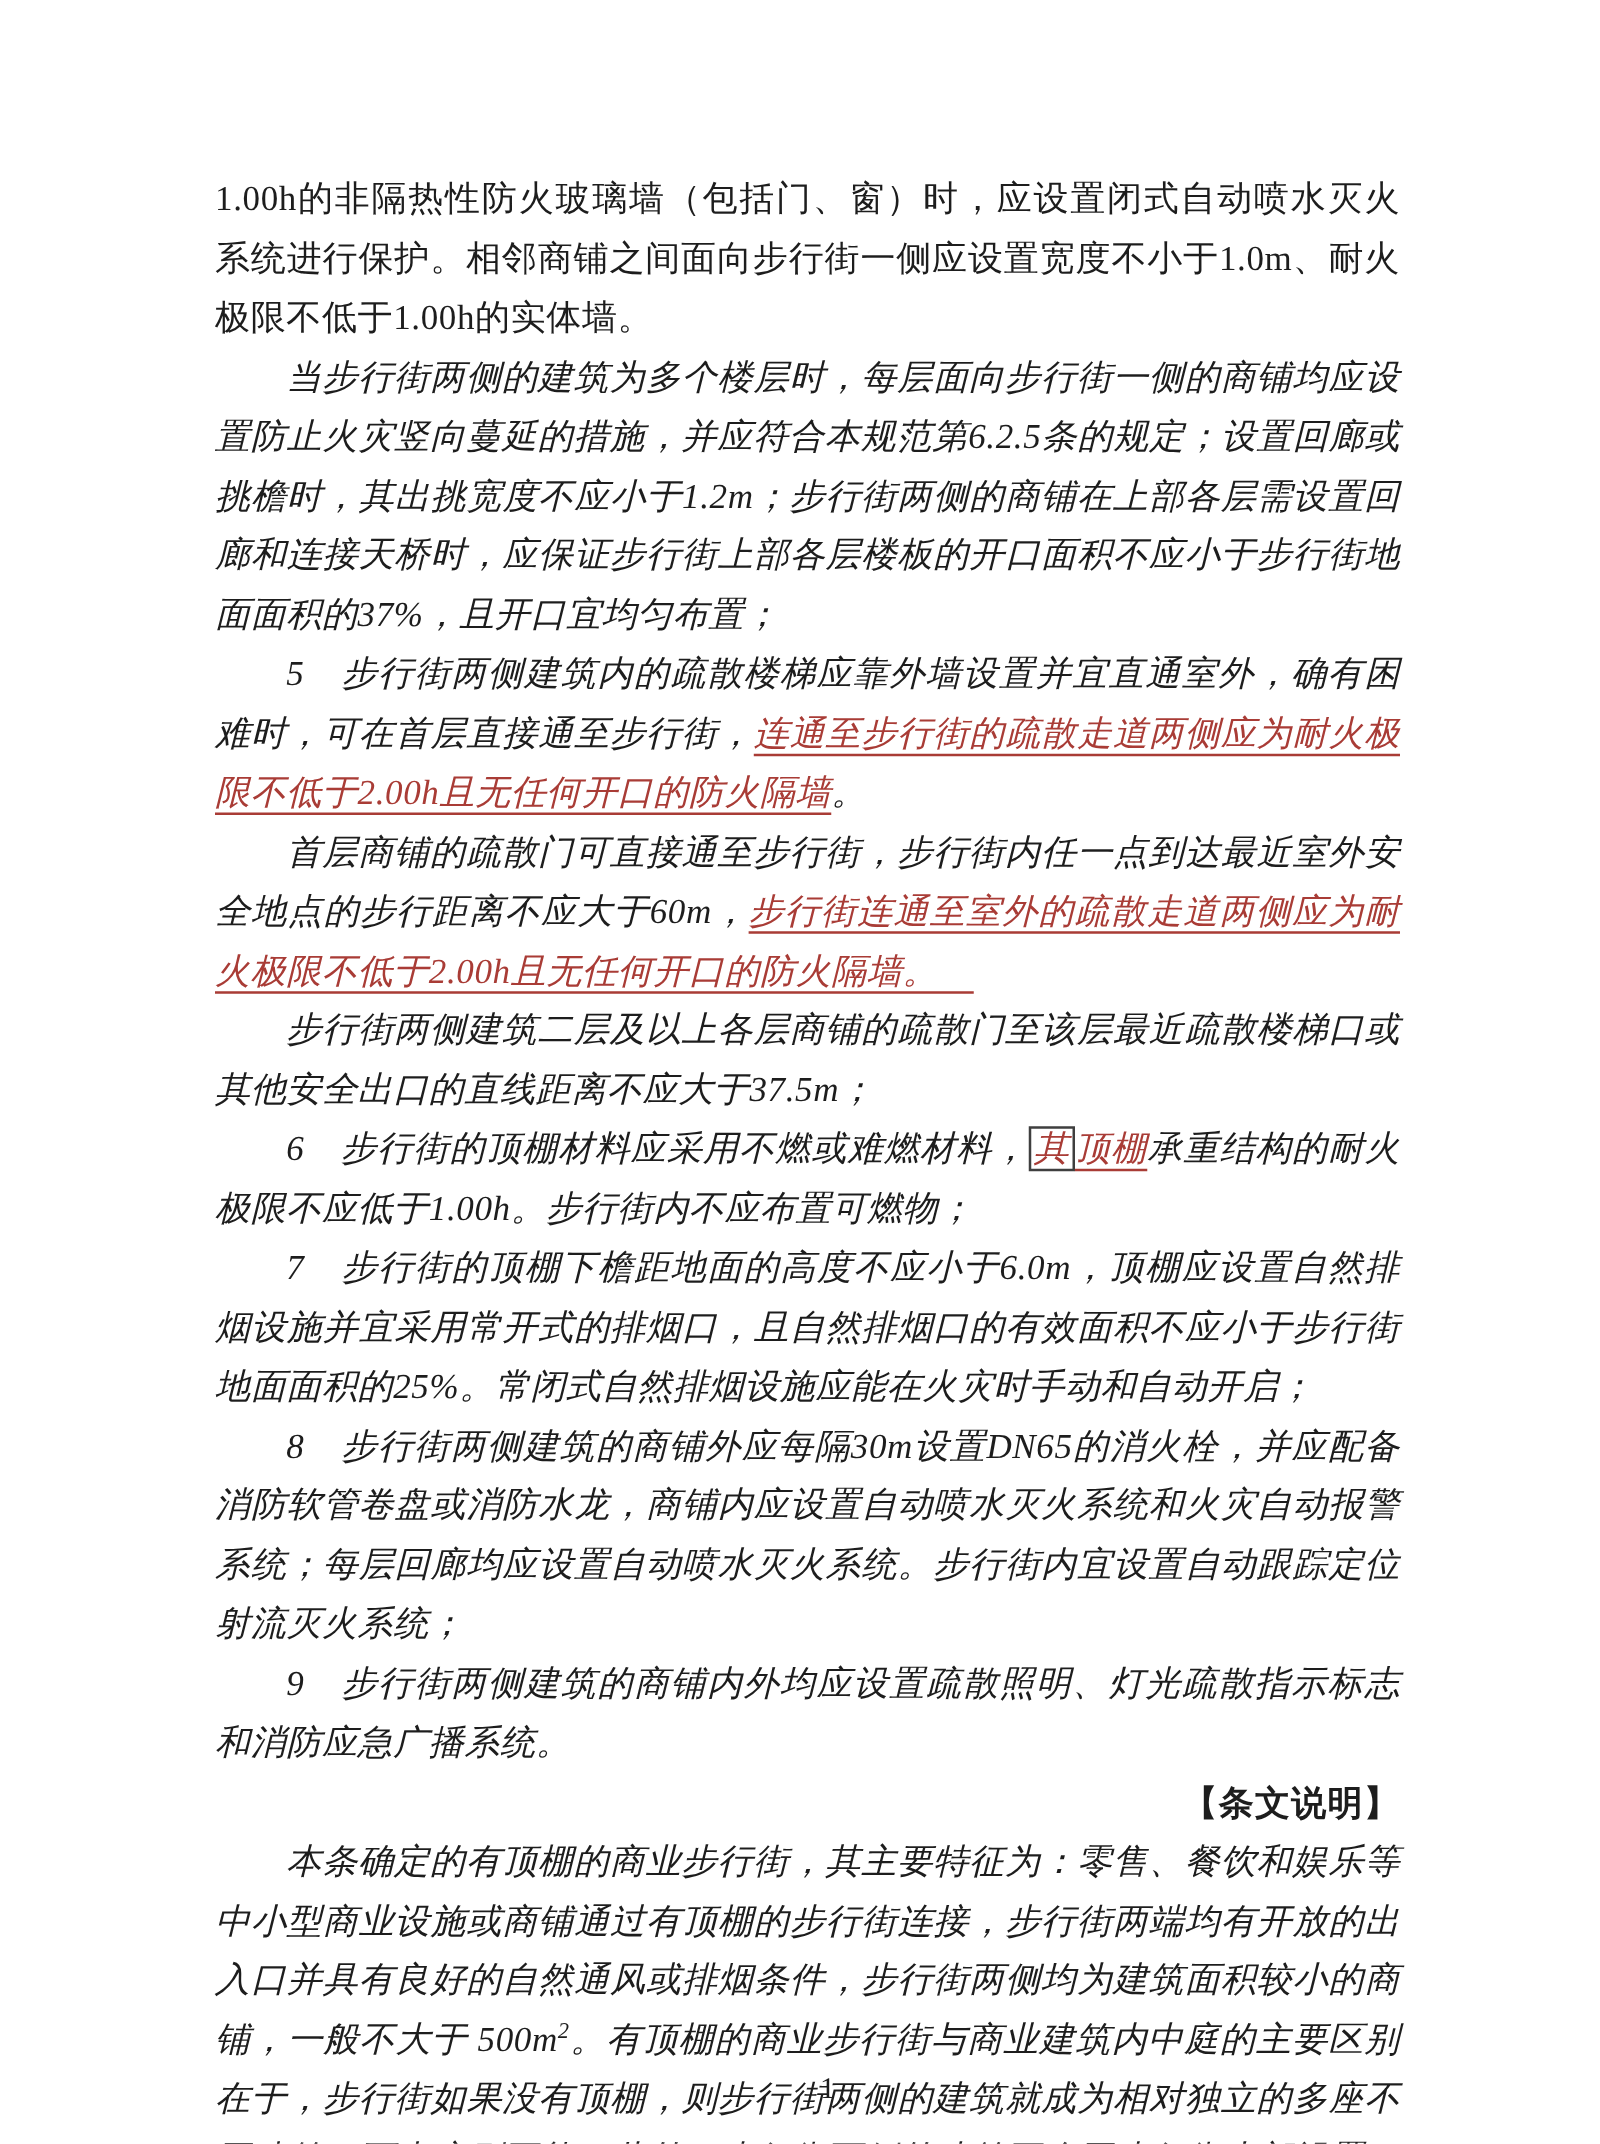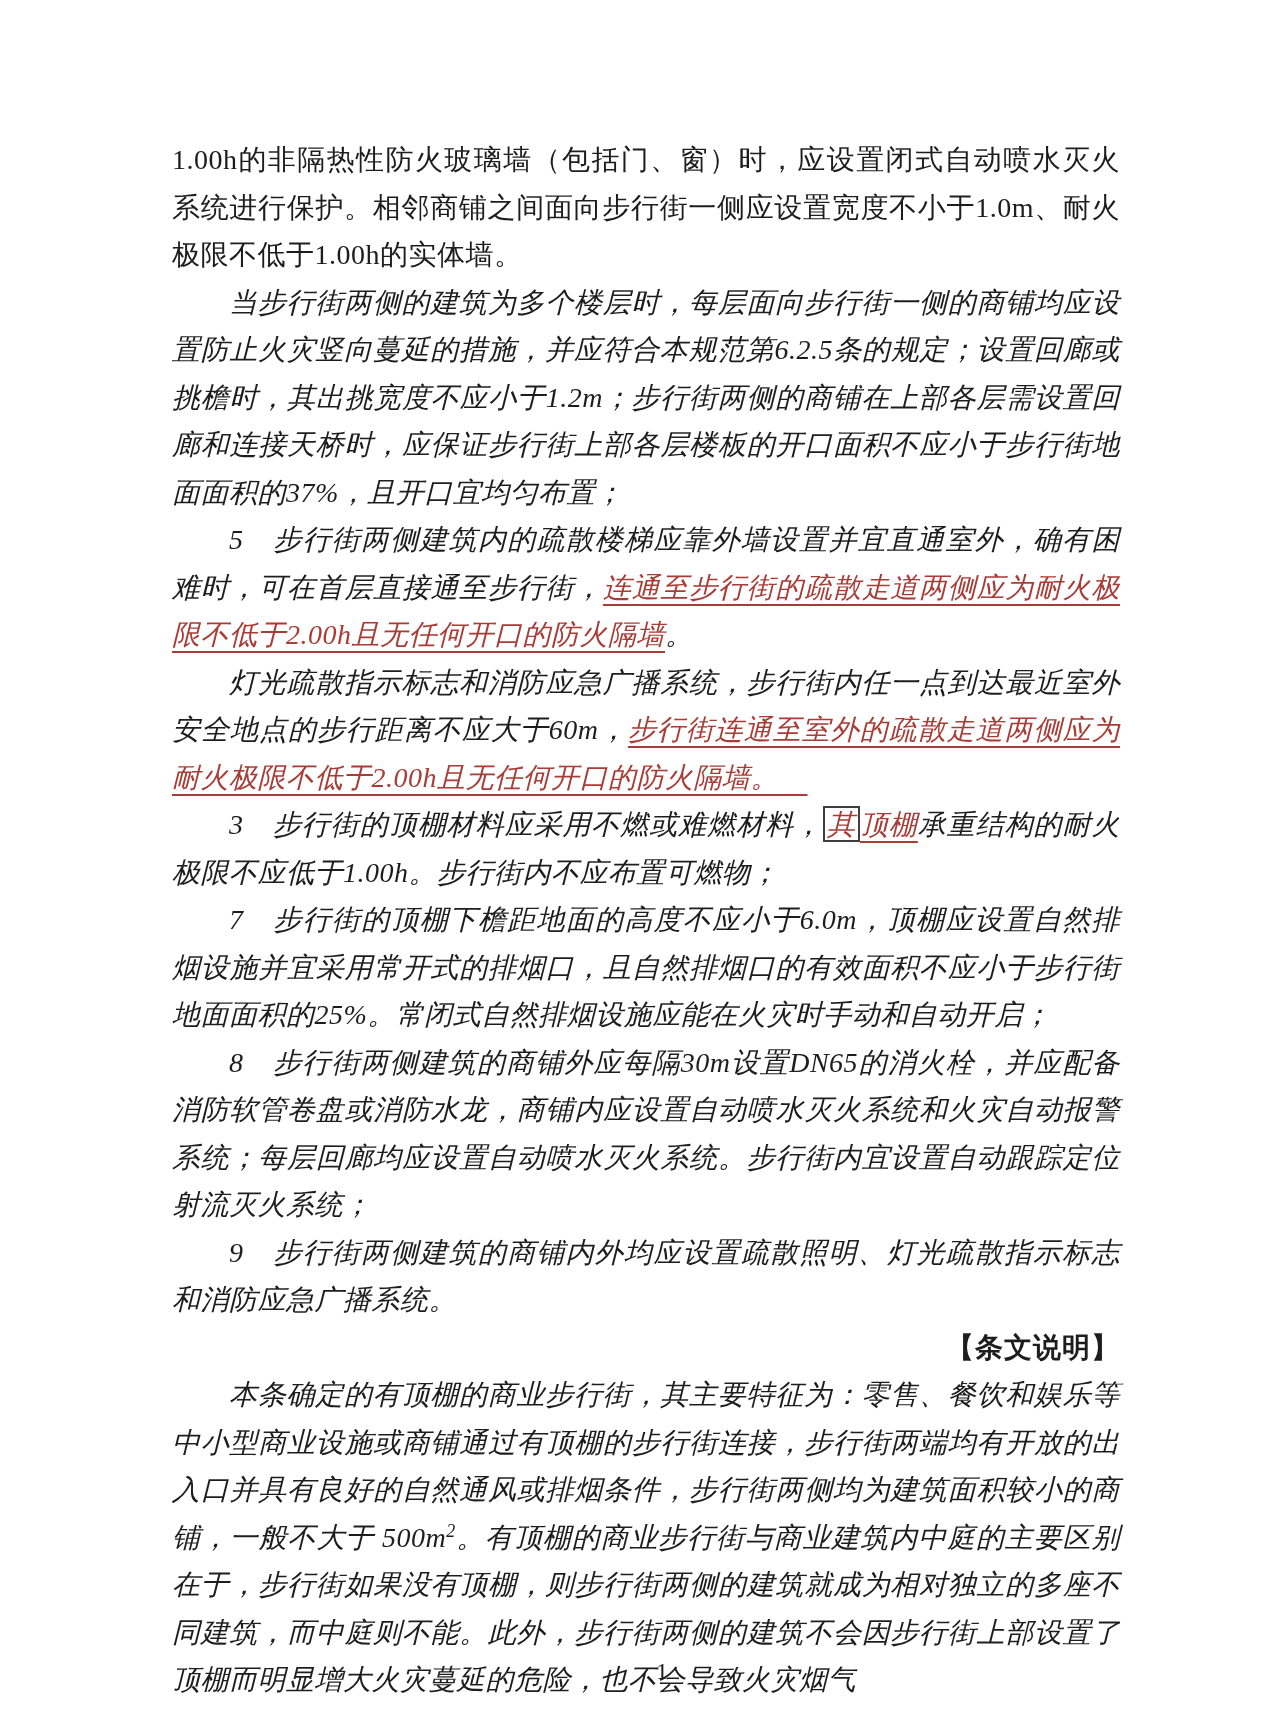--- a/index.html
+++ b/index.html
@@ -68,22 +68,23 @@
   }
 </style>
 </head>
 <body>
 
 <div class="page">
   <main class="content">
       <p class="para"><span class="seg-normal">1.00h的非隔热性防火玻璃墙（包括门、窗）时，应设置闭式自动喷水灭火系统进行保护。相邻商铺之间面向步行街一侧应设置宽度不小于1.0m、耐火极限不低于1.00h的实体墙。</span></p>
       <p class="para indent"><span class="seg-normal">当步行街两侧的建筑为多个楼层时，每层面向步行街一侧的商铺均应设置防止火灾竖向蔓延的措施，并应符合本规范第6.2.5条的规定；设置回廊或挑檐时，其出挑宽度不应小于1.2m；步行街两侧的商铺在上部各层需设置回廊和连接天桥时，应保证步行街上部各层楼板的开口面积不应小于步行街地面面积的37%，且开口宜均匀布置；</span></p>
       <p class="para indent"><span class="seg-normal">5　步行街两侧建筑内的疏散楼梯应靠外墙设置并宜直通室外，确有困难时，可在首层直接通至步行街，</span><span class="seg-ins">连通至步行街的疏散走道两侧应为耐火极限不低于2.00h且无任何开口的防火隔墙</span><span class="seg-normal">。</span></p>
-      <p class="para indent"><span class="seg-normal">灯光疏散指示标志和消防应急广播系统，步行街内任一点到达最近室外安全地点的步行距离不应大于60m，</span><span class="seg-ins">步行街连通至室外的疏散走道两侧应为耐火极限不低于2.00h且无任何开口的防火隔墙。　</span></p>
-      <p class="para indent"><span class="seg-normal">3　步行街的顶棚材料应采用不燃或难燃材料，</span><span class="seg-ins-box">其</span><span class="seg-ins">顶棚</span><span class="seg-normal">承重结构的耐火极限不应低于1.00h。步行街内不应布置可燃物；</span></p>
+      <p class="para indent"><span class="seg-normal">首层商铺的疏散门可直接通至步行街，步行街内任一点到达最近室外安全地点的步行距离不应大于60m，</span><span class="seg-ins">步行街连通至室外的疏散走道两侧应为耐火极限不低于2.00h且无任何开口的防火隔墙。　</span></p>
+      <p class="para indent"><span class="seg-normal">步行街两侧建筑二层及以上各层商铺的疏散门至该层最近疏散楼梯口或其他安全出口的直线距离不应大于37.5m；</span></p>
+      <p class="para indent"><span class="seg-normal">6　步行街的顶棚材料应采用不燃或难燃材料，</span><span class="seg-ins-box">其</span><span class="seg-ins">顶棚</span><span class="seg-normal">承重结构的耐火极限不应低于1.00h。步行街内不应布置可燃物；</span></p>
       <p class="para indent"><span class="seg-normal">7　步行街的顶棚下檐距地面的高度不应小于6.0m，顶棚应设置自然排烟设施并宜采用常开式的排烟口，且自然排烟口的有效面积不应小于步行街地面面积的25%。常闭式自然排烟设施应能在火灾时手动和自动开启；</span></p>
       <p class="para indent"><span class="seg-normal">8　步行街两侧建筑的商铺外应每隔30m设置DN65的消火栓，并应配备消防软管卷盘或消防水龙，商铺内应设置自动喷水灭火系统和火灾自动报警系统；每层回廊均应设置自动喷水灭火系统。步行街内宜设置自动跟踪定位射流灭火系统；</span></p>
       <p class="para indent"><span class="seg-normal">9　步行街两侧建筑的商铺内外均应设置疏散照明、灯光疏散指示标志和消防应急广播系统。</span></p>
       <p class="para heading"><span class="seg-normal">【条文说明】</span></p>
       <p class="para indent"><span class="seg-normal">本条确定的有顶棚的商业步行街，其主要特征为：零售、餐饮和娱乐等中小型商业设施或商铺通过有顶棚的步行街连接，步行街两端均有开放的出入口并具有良好的自然通风或排烟条件，步行街两侧均为建筑面积较小的商铺，一般不大于 500m</span><span class="seg-sup">2</span><span class="seg-normal">。有顶棚的商业步行街与商业建筑内中庭的主要区别在于，步行街如果没有顶棚，则步行街两侧的建筑就成为相对独立的多座不同建筑，而中庭则不能。此外，步行街两侧的建筑不会因步行街上部设置了顶棚而明显增大火灾蔓延的危险，也不会导致火灾烟气</span></p>
     </main>
   <div class="page-number">1</div>
 </div>
 
 </body></html>

